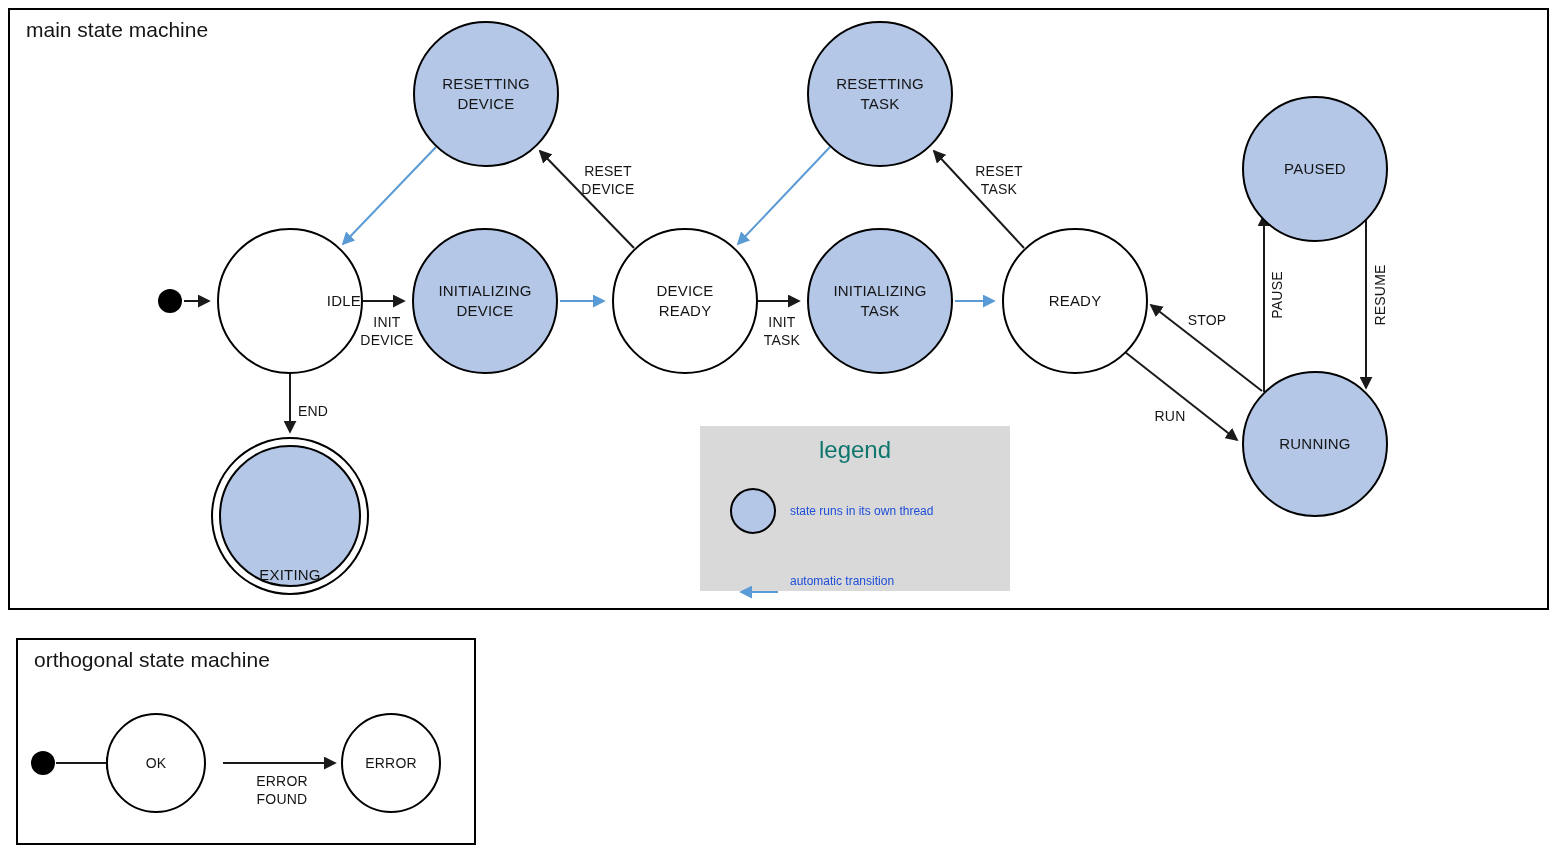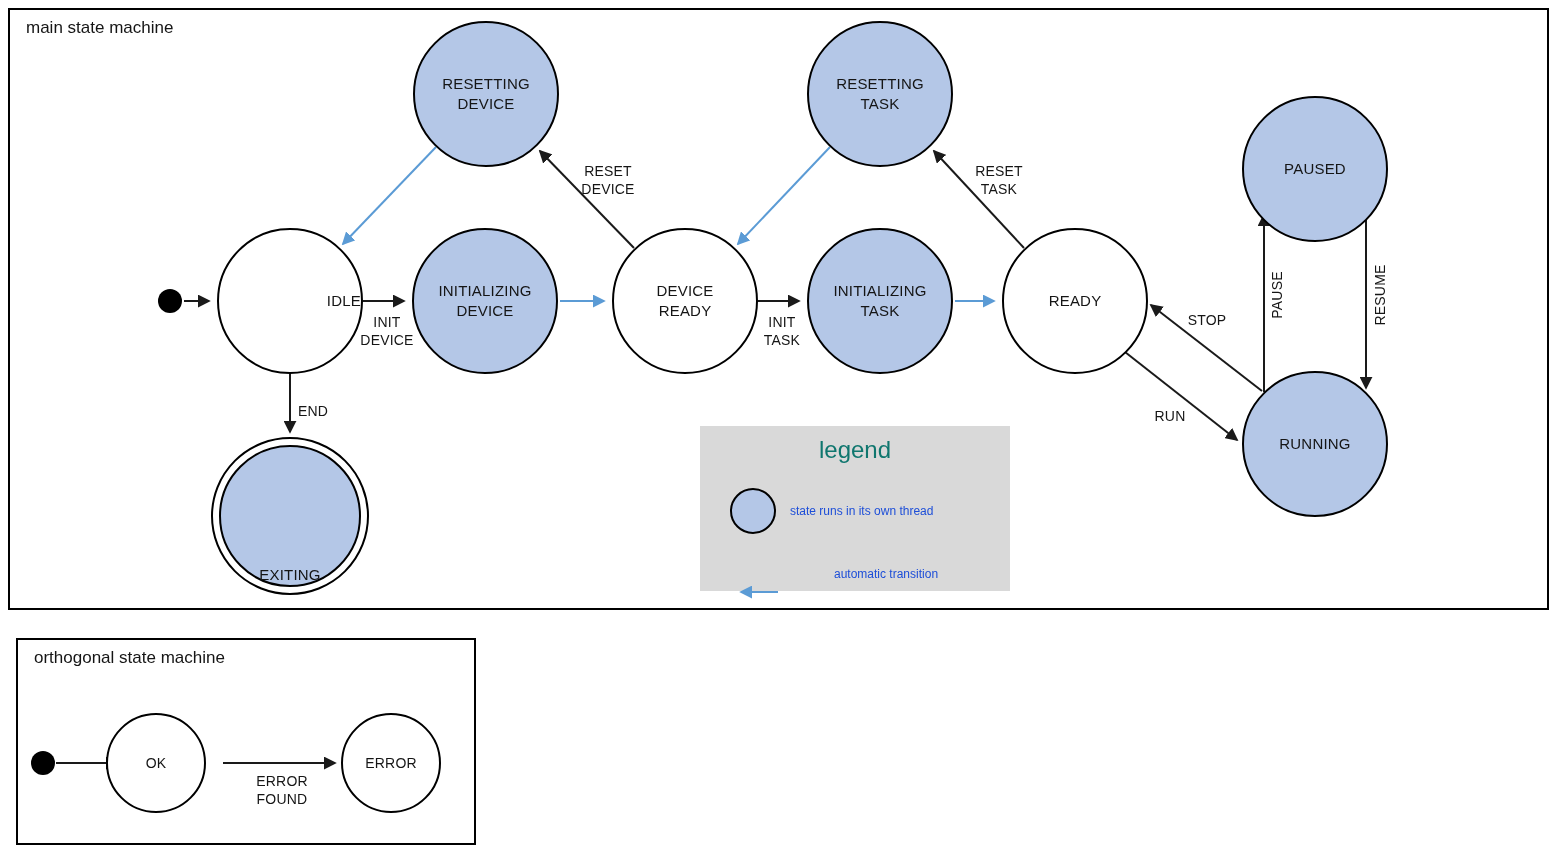--- a/index.html
+++ b/index.html
@@ -4,21 +4,21 @@
 <style>
   * { margin:0; padding:0; box-sizing:border-box; }
   html,body { background:#fff; }
   body { font-family:"Liberation Sans", sans-serif; color:#111; }
 
   .canvas { position:relative; width:1555px; height:852px; background:#fff; overflow:hidden; }
 
   .panel { position:absolute; border:2px solid #000; background:transparent; z-index:0; }
   .panel-main  { left:8px;  top:8px;   width:1541px; height:602px; }
   .panel-ortho { left:16px;  top:638px; width:460px;  height:207px; }
-  .panel-title { position:absolute; left:16px; top:8px; font-size:17px; color:#151515; }
+  .panel-title { position:absolute; left:16px; top:8px; font-size:21px; color:#151515; }
 
   .wires { position:absolute; left:0; top:0; z-index:1; }
   .wire { stroke:#1a1a1a; stroke-width:2; fill:none; }
   .wire.auto { stroke:var(--auto-transition,#5b9bd5); }
   .startdot { fill:#000; }
 
   .state { position:absolute; width:146px; height:146px; border:2px solid #000; border-radius:50%;
            background:#fff; display:flex; align-items:center; justify-content:center;
            text-align:center; font-size:15px; line-height:1.32; letter-spacing:.2px;
            white-space:pre-line; z-index:2; color:#151515; }
@@ -151,16 +151,16 @@
   <div class="lbl" style="left:282px; top:790px;">ERROR
 FOUND</div>
 
   <div class="legend">
     <div class="legend-title">legend</div>
     <div class="legend-swatch-circle"></div>
     <div class="legend-item-label" style="top:85px;">state runs in its own thread</div>
     <svg class="legend-swatch-arrow" width="56" height="16" viewBox="0 0 56 16">
       <line class="wire auto" x1="50" y1="8" x2="13" y2="8" marker-end="url(#ah-b)"></line>
     </svg>
-    <div class="legend-item-label" style="top:148px;margin-left:44px;">automatic transition</div>
+    <div class="legend-item-label" style="top:155px;">automatic transition</div>
   </div>
 
 </div>
 
 </body></html>

